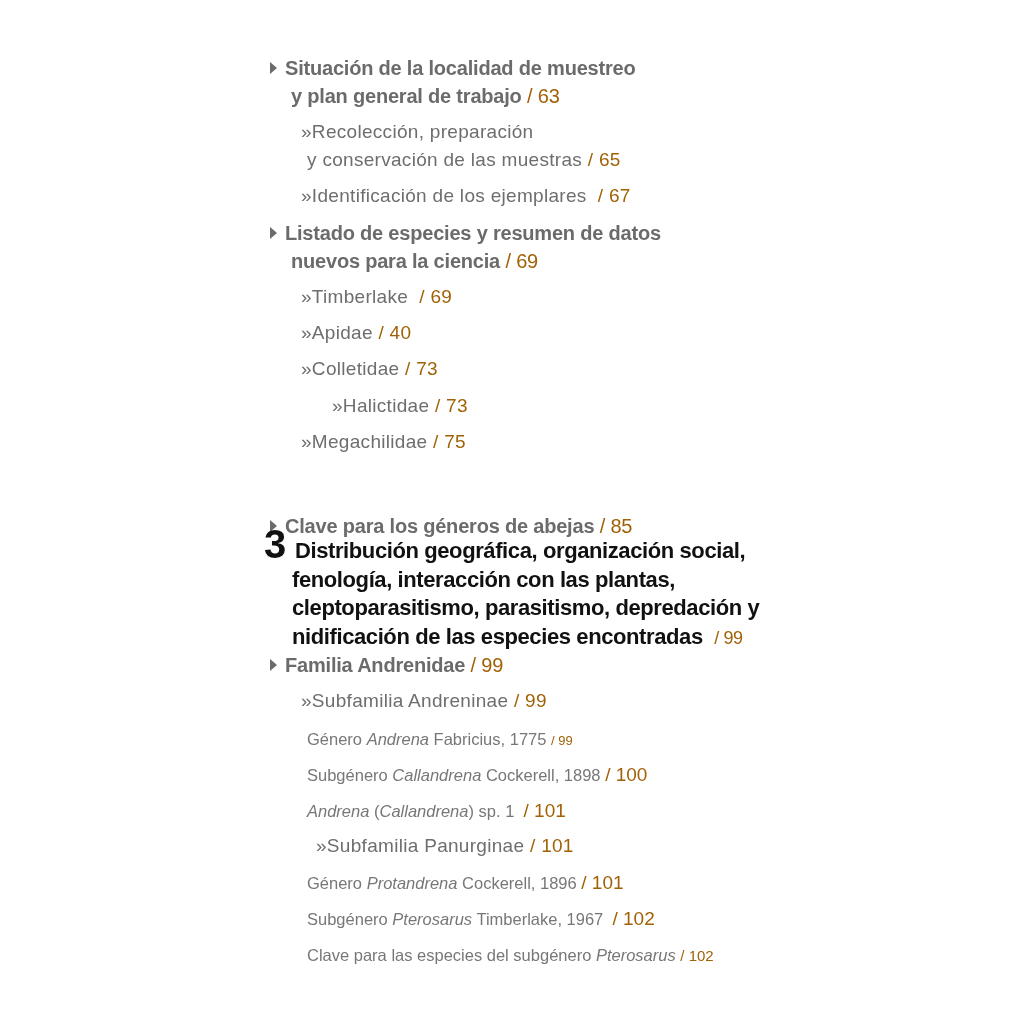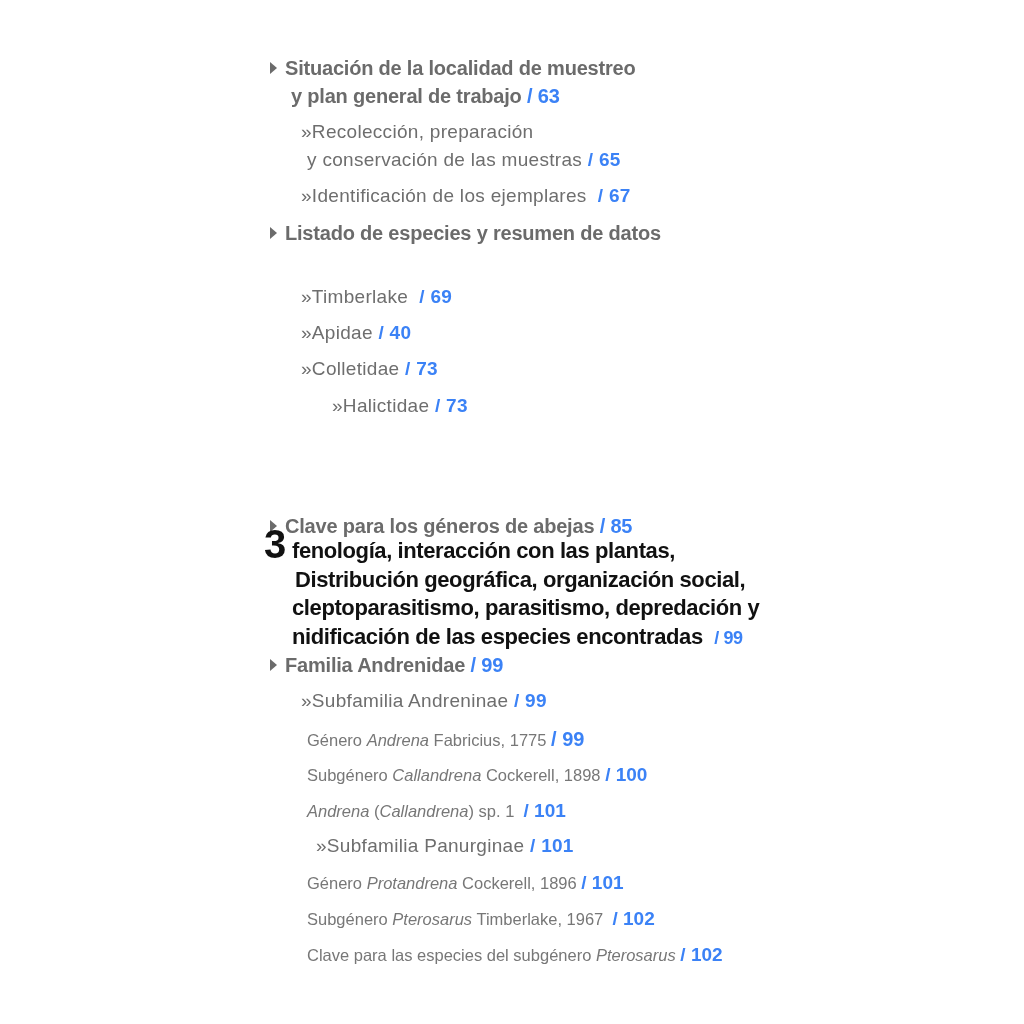--- a/index.html
+++ b/index.html
@@ -5,21 +5,21 @@
     html, body { margin: 0; padding: 0; background: #ffffff; }
     body { width: 1024px; height: 1024px; position: relative; overflow: hidden;
            font-family: "Liberation Sans", sans-serif; }
     .toc { position: absolute; left: 0; top: 0; width: 1018px; height: 1024px; }
     .entry { position: absolute; white-space: nowrap; color: #6d6d6d; }
     .lvl1 { font-size: 20px; font-weight: bold; letter-spacing: -0.2px; color: #6b6b6b; line-height: 28px; }
     .lvl2 { font-size: 19px; color: #6e6e6e; line-height: 28px; letter-spacing: 0.3px; }
     .lvl3 { font-size: 16.5px; color: #777777; line-height: 28px; }
     .chap { font-size: 22px; font-weight: bold; color: #111111; line-height: 28.5px; letter-spacing: -0.4px; }
     .chapnum { position: absolute; left: 264px; top: 522px; font-size: 40px; font-weight: bold; color: #111111; line-height: 44px; }
-    .pg { color: #3b82f6; font-weight: bold; }
+    .pg { color: #a16207; font-weight: normal; }
     .arrow { display: inline-block; width: 0; height: 0; border-top: 6px solid transparent;
              border-bottom: 6px solid transparent; border-left: 7px solid #6b6b6b;
              margin-right: 8px; vertical-align: 1px; }
     .ital { font-style: italic; }
     .line { display: block; }
   </style>
 </head>
 <body>
 
 <div class="toc">
@@ -33,61 +33,65 @@
     <span class="line">»Recolección, preparación</span>
     <span class="line" style="padding-left:6px;"><span>y conservación de las muestras</span> <span class="pg"><span>/ </span><span>65</span></span></span>
   </div>
 
   <div class="entry lvl2" style="left:301px; top:182px;">
     <span>»Identificación de los ejemplares</span>&nbsp; <span class="pg"><span>/ </span><span>67</span></span>
   </div>
 
   <div class="entry lvl1" style="left:270px; top:219px;">
     <span class="line"><span class="arrow"></span><span>Listado de especies y resumen de datos</span></span>
+    <span class="line" style="padding-left:21px;"><span>nuevos para la ciencia</span> <span class="pg"><span>/ </span><span>69</span></span></span>
   </div>
 
   <div class="entry lvl2" style="left:301px; top:283px;">
     <span>»Timberlake</span>&nbsp; <span class="pg"><span>/ </span><span>69</span></span>
   </div>
 
   <div class="entry lvl2" style="left:301px; top:319px;">
     <span>»Apidae</span> <span class="pg"><span>/ </span><span>40</span></span>
   </div>
 
   <div class="entry lvl2" style="left:301px; top:355px;">
     <span>»Colletidae</span> <span class="pg"><span>/ </span><span>73</span></span>
   </div>
 
   <div class="entry lvl2" style="left:301px; top:392px;margin-left:31px;">
     <span>»Halictidae</span> <span class="pg"><span>/ </span><span>73</span></span>
   </div>
 
+  <div class="entry lvl2" style="left:301px; top:428px;">
+    <span>»Megachilidae</span> <span class="pg"><span>/ </span><span>75</span></span>
+  </div>
 
   <div class="entry lvl1" style="left:270px; top:464px;margin-top:48px;">
     <span class="arrow"></span><span>Clave para los géneros de abejas</span> <span class="pg"><span>/ </span><span>85</span></span>
   </div>
 
   <div class="chapnum">3</div>
   <div class="entry chap" style="left:292px; top:537px;">
+    <span class="line" style="padding-left:3px;">Distribución geográfica, organización social,</span>
     <span class="line">fenología, interacción con las plantas,</span>
-    <span class="line" style="padding-left:3px;">Distribución geográfica, organización social,</span>
     <span class="line">cleptoparasitismo, parasitismo, depredación y</span>
     <span class="line"><span>nidificación de las especies encontradas</span>&nbsp; <span class="pg" style="font-size:18px;"><span>/ </span><span>99</span></span></span>
   </div>
 
   <div class="entry lvl1" style="left:270px; top:651px;">
     <span class="arrow"></span><span>Familia Andrenidae</span> <span class="pg"><span>/ </span><span>99</span></span>
   </div>
 
   <div class="entry lvl2" style="left:301px; top:687px;">
     <span>»Subfamilia Andreninae</span> <span class="pg"><span>/ </span><span>99</span></span>
   </div>
 
   <div class="entry lvl3" style="left:307px; top:725px;">
-    <span>Género </span><span class="ital">Andrena</span><span> Fabricius, 1775</span> <span class="pg" style="font-size:20px;"><span>/ </span><span>99</span></span>
+    <span>Género </span><span class="ital">Andrena</span><span> Fabricius, 1775</span> <span class="pg" style="font-size:13px;"><span>/ </span><span>99</span></span>
   </div>
 
   <div class="entry lvl3" style="left:307px; top:761px;">
     <span>Subgénero </span><span class="ital">Callandrena</span><span> Cockerell, 1898</span> <span class="pg" style="font-size:19px;"><span>/ </span><span>100</span></span>
   </div>
 
   <div class="entry lvl3" style="left:307px; top:797px;">
     <span class="ital">Andrena</span><span> (</span><span class="ital">Callandrena</span><span>) sp. 1</span>&nbsp; <span class="pg" style="font-size:19px;"><span>/ </span><span>101</span></span>
   </div>
 
@@ -97,16 +101,16 @@
 
   <div class="entry lvl3" style="left:307px; top:869px;">
     <span>Género </span><span class="ital">Protandrena</span><span> Cockerell, 1896</span> <span class="pg" style="font-size:19px;"><span>/ </span><span>101</span></span>
   </div>
 
   <div class="entry lvl3" style="left:307px; top:905px;">
     <span>Subgénero </span><span class="ital">Pterosarus</span><span> Timberlake, 1967</span>&nbsp; <span class="pg" style="font-size:19px;"><span>/ </span><span>102</span></span>
   </div>
 
   <div class="entry lvl3" style="left:307px; top:941px;">
-    <span>Clave para las especies del subgénero </span><span class="ital">Pterosarus</span> <span class="pg" style="font-size:19px;"><span>/ </span><span>102</span></span>
+    <span>Clave para las especies del subgénero </span><span class="ital">Pterosarus</span> <span class="pg" style="font-size:15px;"><span>/ </span><span>102</span></span>
   </div>
 
 </div>
 
 </body></html>

